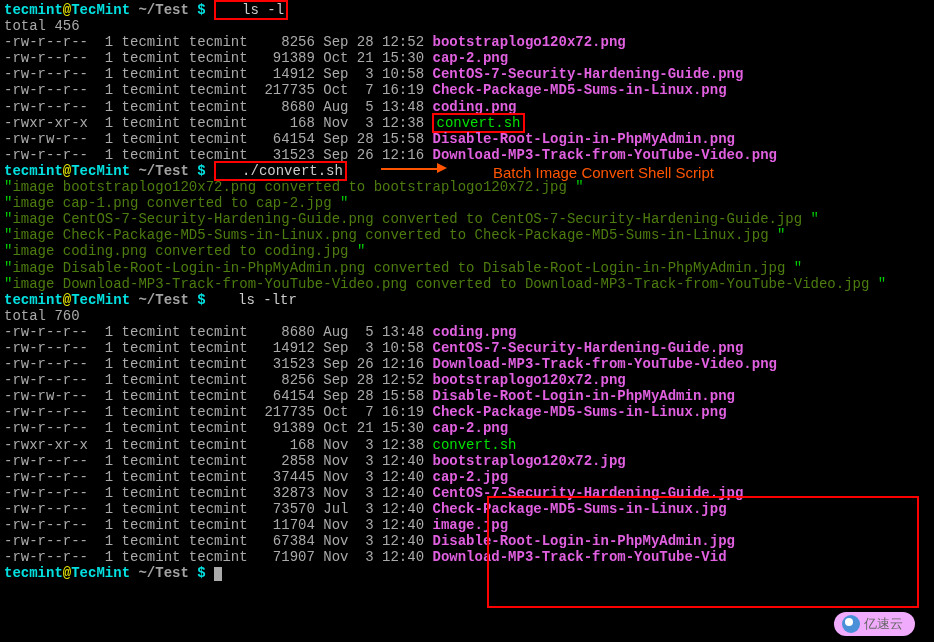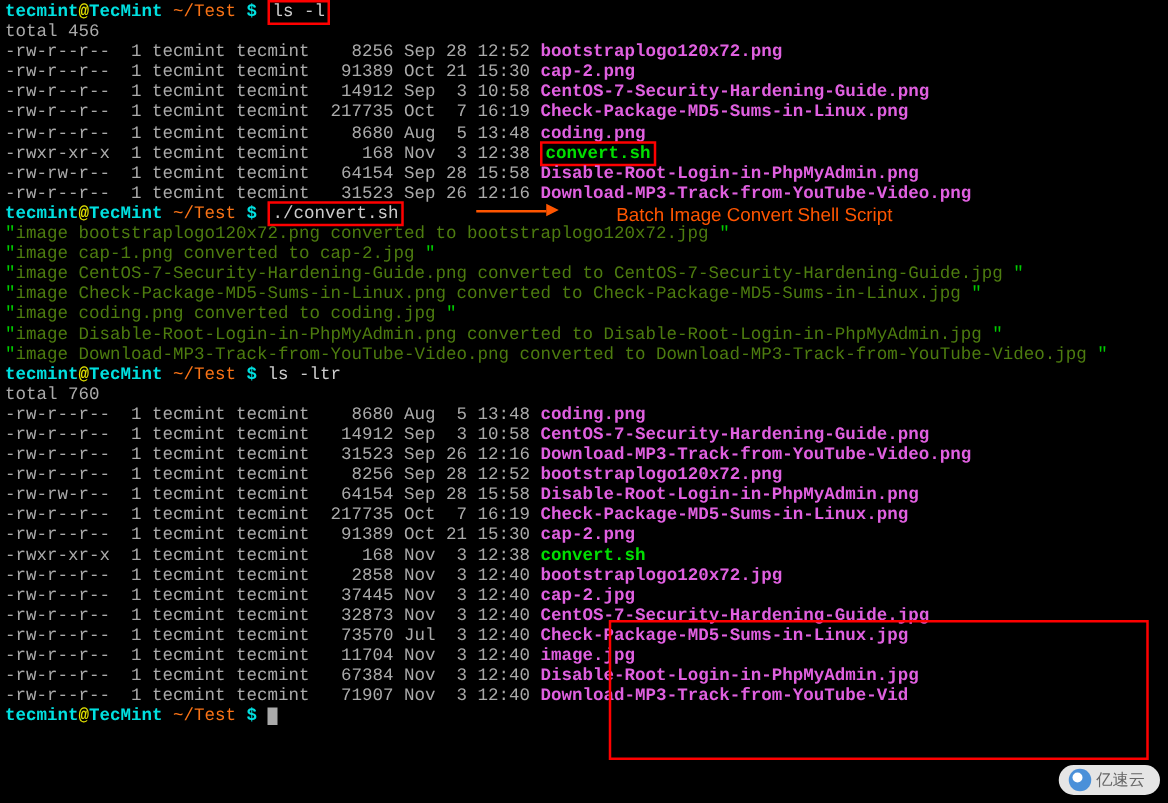--- a/index.html
+++ b/index.html
@@ -18,27 +18,27 @@
       overflow: hidden;
       position: relative;
       padding: 2px 4px;
     }
     .line {
       white-space: pre;
       font-family: 'Courier New', monospace;
     }
     .user { color: #00e0e0; font-weight: bold; }
     .host { color: #00e0e0; font-weight: bold; }
-    .path { color: #f97316; font-weight: normal; }
+    .path { color: #a3a3a3; font-weight: bold; }
     .dollar { color: #00e0e0; font-weight: bold; }
     .at { color: #e0e000; font-weight: bold; }
-    .cmd { color: #ccc; }
+    .cmd { color: #ccc; margin-left: 24px; }
     .gray { color: #aaa; }
     .png { color: #e060e0; font-weight: bold; }
-    .sh { color: #00e000; font-weight: bold; }
+    .sh { color: #00e000; font-weight: normal; }
     .quote { color: #00cc00; }
     .quote-text { color: #4d7c0f; }
     .red-box {
       border: 2px solid #ff0000;
       display: inline-block;
       padding: 0 2px;
       margin: -2px 0;
     }
     .red-box-large {
       border: 2px solid #ff0000;
@@ -66,22 +66,22 @@
     .cursor {
       background: #aaa;
       display: inline-block;
       width: 8px;
       height: 14px;
       vertical-align: middle;
     }
     .watermark {
       position: absolute;
       bottom: 6px;
-      right: 6px;
-      background: #e5e5e5;
+      right: 19px;
+      background: #f0abfc;
       border-radius: 14px;
       padding: 3px 12px 3px 8px;
       font-family: Arial, sans-serif;
       font-size: 13px;
       color: #666;
       display: flex;
       align-items: center;
       gap: 4px;
     }
     .watermark-icon {

